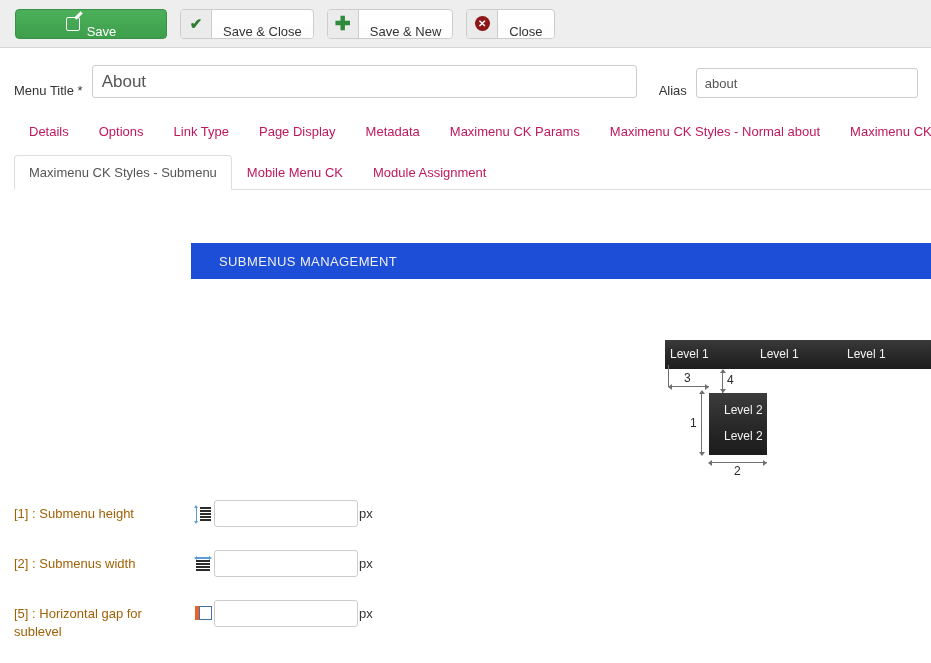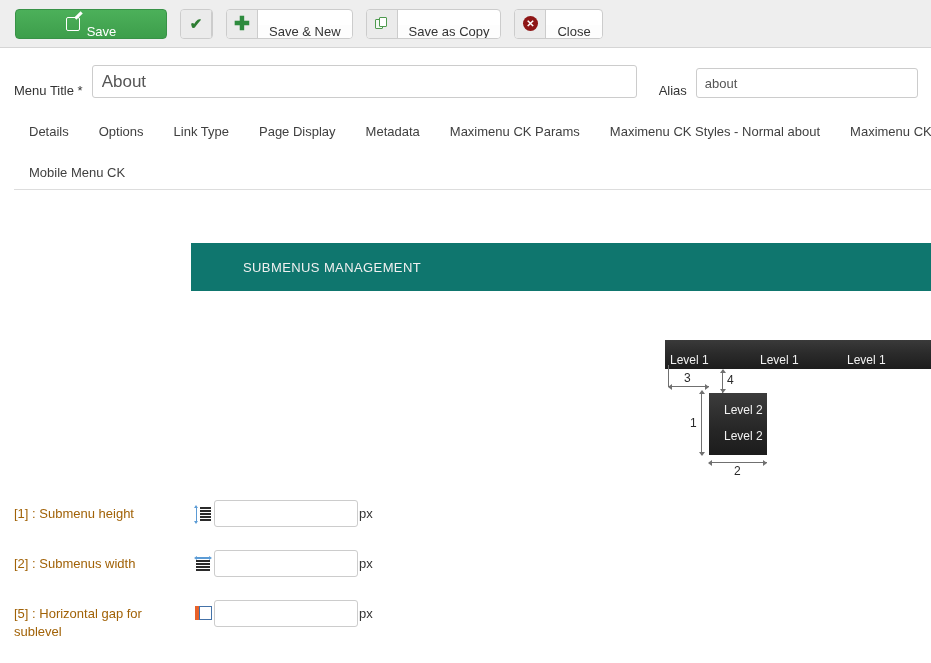--- a/index.html
+++ b/index.html
@@ -118,21 +118,21 @@
   
   .tabs-wrap { padding: 0 0 0 14px; margin-top: 16px; }
   .tabs-row {
     display: flex;
     align-items: flex-end;
     gap: 0;
     white-space: nowrap;
   }
   .tab {
     font-size: 13px;
-    color: #404040;
+    color: #be185d;
     padding: 8px 14px;
     cursor: pointer;
     border: 1px solid transparent;
     border-bottom: none;
     line-height: 17px;
   }
   .tabs-row.row2 {
     border-bottom: 1px solid #dddddd;
     margin-top: 7px;
     padding-right: 0;
@@ -145,45 +145,45 @@
     border-radius: 4px 4px 0 0;
     margin-bottom: -1px;
   }
 
   
   .panel { position: relative; height: 410px; }
   .section-header {
     position: absolute;
     left: 191px; top: 53px;
     right: 0;
-    height: 48px;
-    background: #0f766e;
+    height: 36px;
+    background: #1d4ed8;
     color: #f0f0f0;
     font-size: 13px;
     display: flex;
     align-items: center;
-    padding-left: 52px;
+    padding-left: 28px;
     letter-spacing: 0.4px;
   }
 
   
   .diagram {
     position: absolute;
     left: 665px; top: 150px;
     width: 266px; height: 140px;
   }
   .menubar {
     position: absolute; left: 0; top: 0;
     width: 266px; height: 29px;
     background: linear-gradient(to bottom, #3a3a3a 0%, #2b2b2b 45%, #1d1d1d 100%);
     color: #f2f2f2;
     font-size: 12px;
   }
   .menubar span {
-    position: absolute; top: 13px;
+    position: absolute; top: 7px;
   }
   .ml1 { left: 5px; }
   .ml2 { left: 95px; }
   .ml3 { left: 182px; }
 
   .submenu {
     position: absolute;
     left: 44px; top: 53px;
     width: 58px; height: 62px;
     background: linear-gradient(to bottom, #3c3c3c 0%, #262626 60%, #1c1c1c 100%);
@@ -310,38 +310,30 @@
     <span class="btn-ico">
       <span class="ico-savepencil"></span>
     </span>
     <span class="btn-lbl">Save</span>
   </div>
 
   <div class="btn">
     <span class="btn-ico">
       <span class="ico-check">✔</span>
     </span>
+    <span class="btn-lbl">Save &amp; Close</span>
   </div>
 
   <div class="btn">
     <span class="btn-ico">
       <span class="ico-plus">✚</span>
     </span>
     <span class="btn-lbl">Save &amp; New</span>
   </div>
 
-  <div class="btn">
-    <span class="btn-ico">
-      <span class="ico-copy">
-          <i class="a"></i>
-          <i class="b"></i>
-        </span>
-    </span>
-    <span class="btn-lbl">Save as Copy</span>
-  </div>
 
   <div class="btn">
     <span class="btn-ico">
       <span class="ico-close">✕</span>
     </span>
     <span class="btn-lbl">Close</span>
   </div>
 
 </div>
 
@@ -357,21 +349,23 @@
     <div class="tab">Details</div>
     <div class="tab">Options</div>
     <div class="tab">Link Type</div>
     <div class="tab">Page Display</div>
     <div class="tab">Metadata</div>
     <div class="tab">Maximenu CK Params</div>
     <div class="tab">Maximenu CK Styles - Normal about</div>
     <div class="tab">Maximenu CK St</div>
   </div>
   <div class="tabs-row row2">
+    <div class="tab active">Maximenu CK Styles - Submenu</div>
     <div class="tab">Mobile Menu CK</div>
+    <div class="tab">Module Assignment</div>
   </div>
 </div>
 
 <div class="panel">
 
   <div class="section-header">SUBMENUS MANAGEMENT</div>
 
   <div class="diagram">
 
     <div class="menubar">

